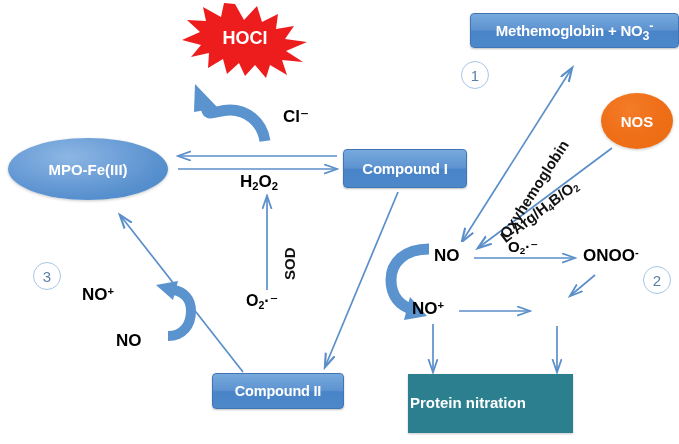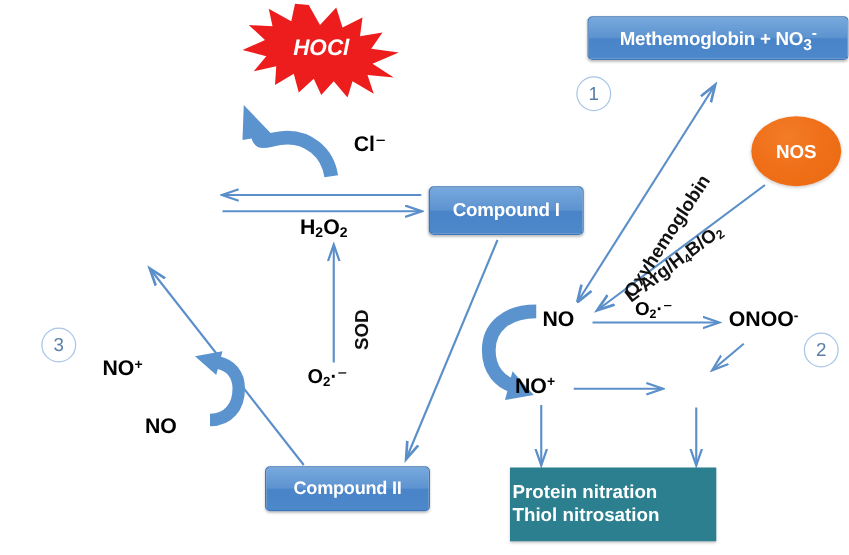--- a/index.html
+++ b/index.html
@@ -157,49 +157,51 @@
       <path d="M429,249 C405,249 391,262 391,280 C391,296 400,306 412,309" fill="none" stroke="#5b93cf" stroke-width="11" stroke-linecap="butt"></path>
       <path d="M427,316 L404,320 L410,297 Z" fill="#5b93cf"></path>
     </g>
 
     <g>
       <path d="M168,336 C183,336 191,325 191,311 C191,299 184,292 174,290" fill="none" stroke="#5b93cf" stroke-width="10" stroke-linecap="butt"></path>
       <path d="M156,285 L178,281 L173,300 Z" fill="#5b93cf"></path>
     </g>
   </svg>
 
-  <div class="burst" style="left:193px;top:2px;width:128px;height:76px;font-style:italic;">
+  <div class="burst" style="left:181px;top:2px;width:128px;height:76px;">
     <svg viewBox="0 0 128 76" width="128" height="76" xmlns="http://www.w3.org/2000/svg">
       <polygon points="54,2 63,18 76,4 81,20 97,12 95,27 113,24 104,37 126,40 105,49
                 122,60 101,58 106,73 89,63 85,76 74,63 64,74 58,61 46,72 42,57
                 27,66 28,51 10,55 20,43 1,38 19,30 6,18 25,19 22,5 40,15 43,1" fill="#ee1d1d"></polygon>
     </svg>
     <div class="burst-label" style="left:0;top:26px;width:128px;font-size:18px;">HOCl</div>
   </div>
 
+  <div class="node ellipse ell-blue" style="left:8px;top:138px;width:160px;height:62px;font-size:15px;">
+    <span>MPO-Fe(III)</span>
+  </div>
 
   <div class="node boxblue" style="left:212px;top:373px;width:132px;height:36px;font-size:14.5px;">
     <span>Compound II</span>
   </div>
 
   <div class="node boxblue" style="left:343px;top:149px;width:124px;height:39px;font-size:15px;">
     <span>Compound I</span>
   </div>
 
   <div class="node boxblue" style="left:470px;top:13px;width:209px;height:35px;font-size:15px;">
     <span>Methemoglobin + NO<sub>3</sub><sup>-</sup></span>
   </div>
 
   <div class="node ellipse ell-orange" style="left:601px;top:93px;width:72px;height:56px;font-size:15px;">
     <span>NOS</span>
   </div>
 
   <div class="node boxteal" style="left:408px;top:374px;width:165px;height:59px;font-size:15px;">
     <span>Protein nitration</span>
-    <span>Thiol nitrosation</span>
   </div>
 
   <div class="chem" style="left:283px;top:106px;font-size:17px;">Cl⁻</div>
 
   <div class="chem" style="left:240px;top:172px;font-size:17px;">H<sub>2</sub>O<sub>2</sub></div>
 
   <div class="chem" style="left:246px;top:291px;font-size:16px;">O<sub>2</sub>·⁻</div>
 
   <div class="chem" style="left:434px;top:246px;font-size:17px;">NO</div>
 

